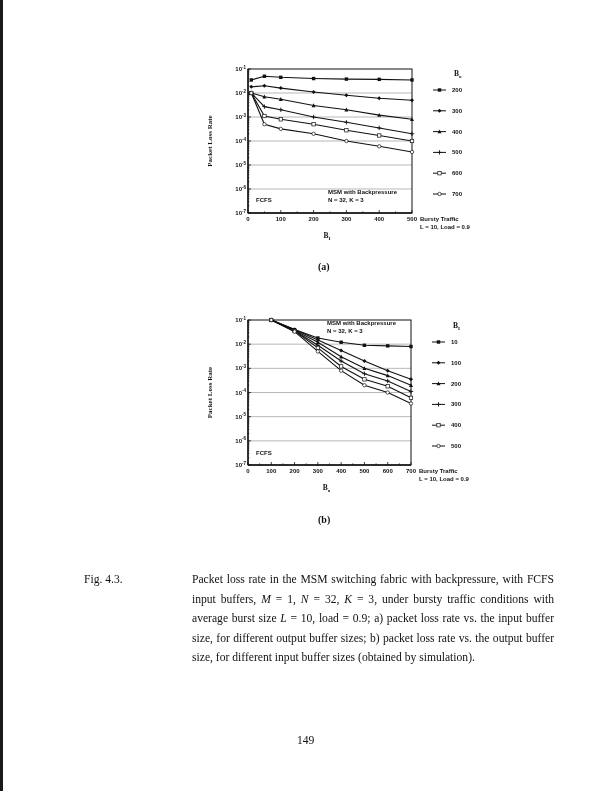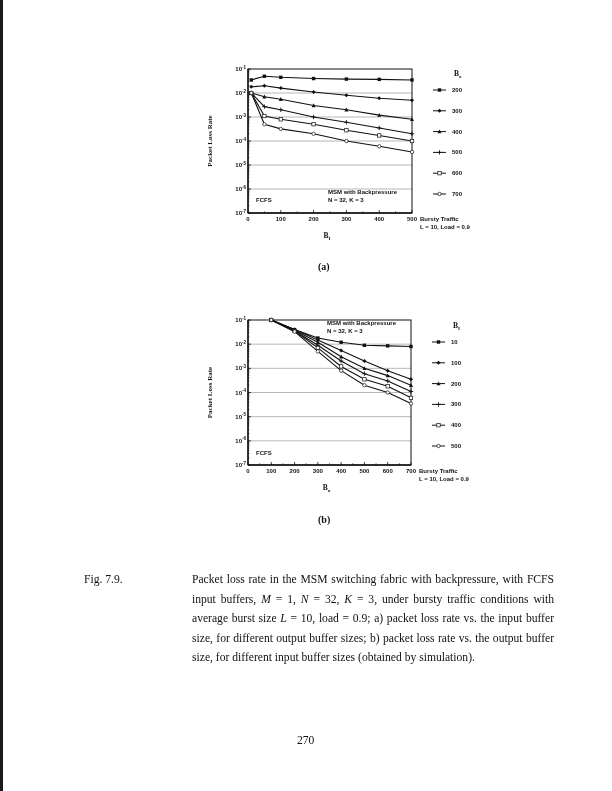--- a/index.html
+++ b/index.html
@@ -399,17 +399,17 @@
       <line x1="432" x2="445" y1="446" y2="446" stroke="#111" stroke-width="1"></line>
       <circle cx="438.5" cy="446" r="1.7" fill="#fff" stroke="#111" stroke-width="0.7"></circle>
       <text x="451" y="448" class="ax">500</text>
     </g>
     <text x="419" y="473" class="ax">Bursty Traffic</text>
     <text x="419" y="481" class="ax">L = 10, Load = 0.9</text>
   </svg>
 <div class="panel" style="left:318px;top:514px;">(b)</div>
 
 <div class="caption">
-  <span class="lab">Fig. 7.9.</span>
+  <span class="lab">Fig. 4.3.</span>
   <div class="txt" id="caption-text"><span>Packet loss rate in the MSM switching fabric with backpressure, with FCFS input buffers, </span><i>M</i><span> = 1, </span><i>N</i><span> = 32, </span><i>K</i><span> = 3, under bursty traffic conditions with average burst size </span><i>L</i><span> = 10, load = 0.9; a) packet loss rate vs. the input buffer size, for different output buffer sizes; b) packet loss rate vs. the output buffer size, for different input buffer sizes (obtained by simulation).</span></div>
 </div>
 
-<div class="pagenum">270</div>
+<div class="pagenum">149</div>
 
 </body></html>

